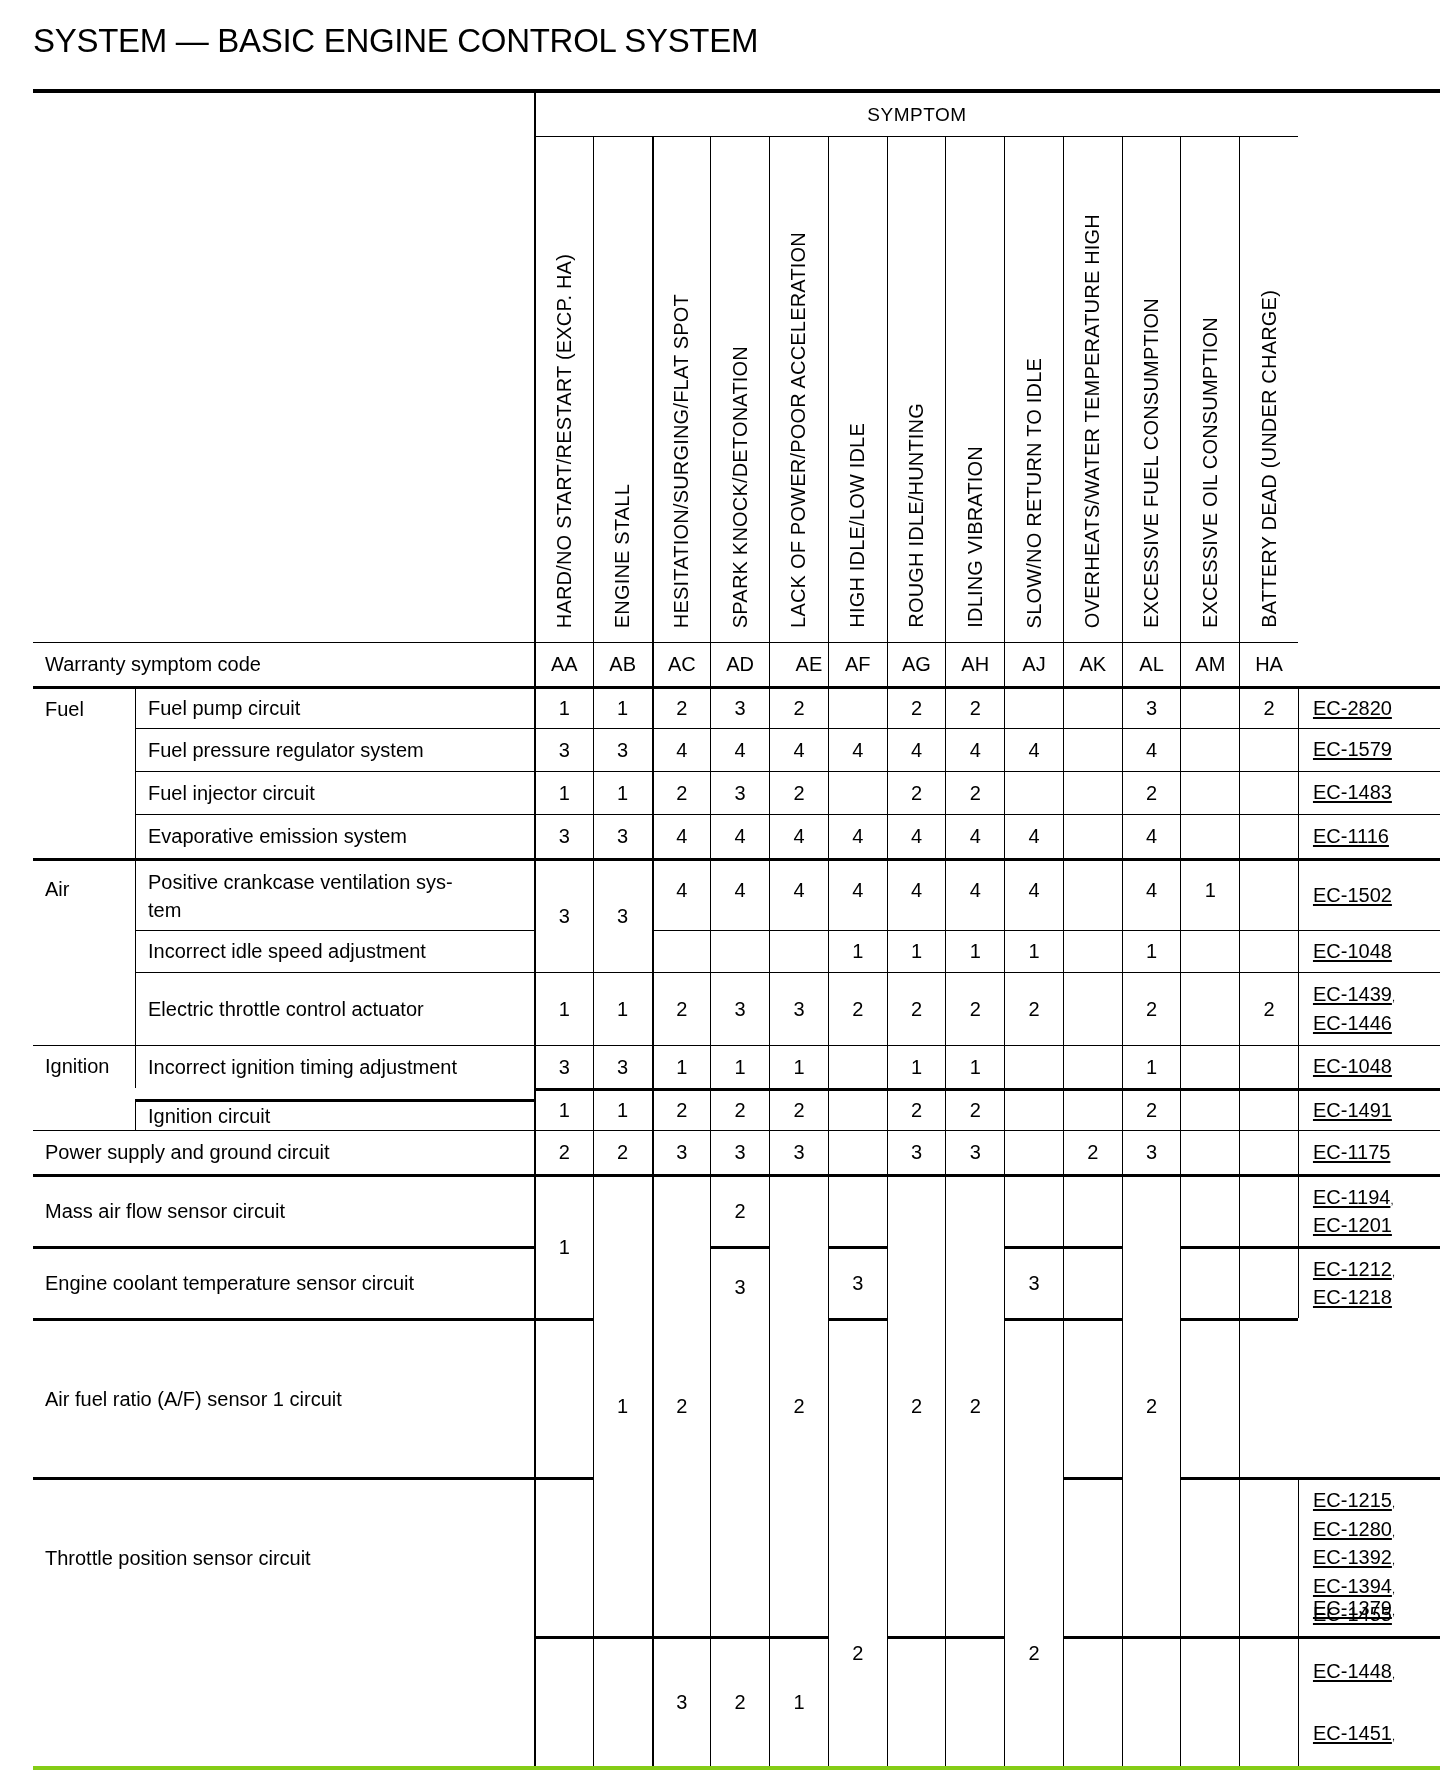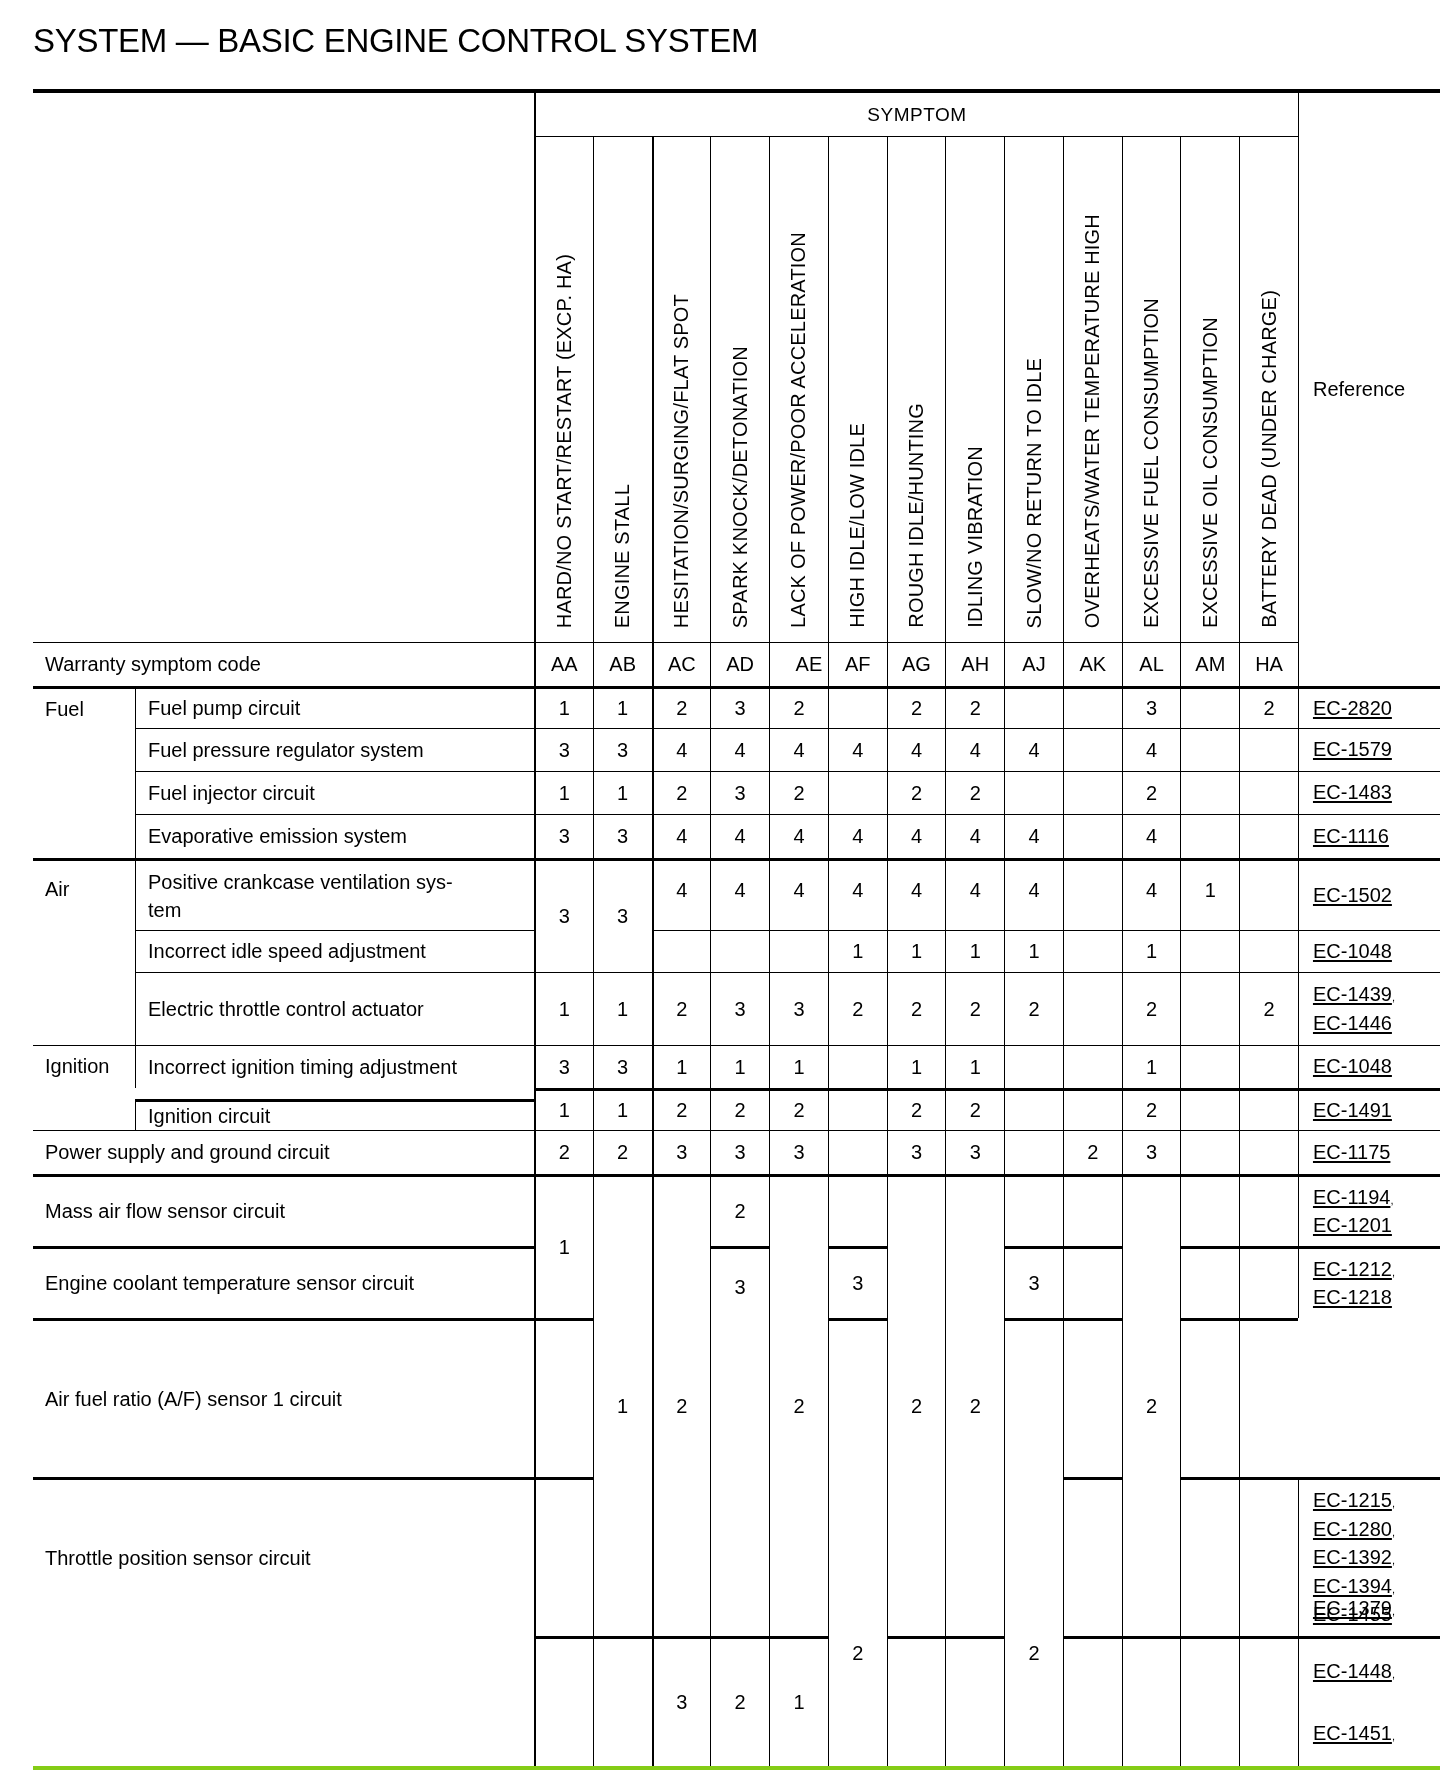--- a/index.html
+++ b/index.html
@@ -38,21 +38,20 @@
 </style>
 </head>
 <body>
 
 <div class="title">SYSTEM — BASIC ENGINE CONTROL SYSTEM</div>
 
 <div class="grid" id="grid">
 
   <div class="c nl nt" style="grid-row:1 / span 2; grid-column:1 / span 2;"></div>
   <div class="c nt center symptom tl" style="grid-row:1; grid-column:3 / span 13;">SYMPTOM</div>
-  <div class="c nt left" style="grid-row:1 / span 3; grid-column:16; padding-left:14px;">Reference</div>
   <div class="c nl left" style="grid-row:3; grid-column:1 / span 2;">Warranty symptom code</div>
 <div class="c vhead tl" style="grid-row:2; grid-column:3;">
       <span class="vtext">HARD/NO START/RESTART (EXCP. HA)</span>
     </div>
     <div class="c center tl" style="grid-row:3; grid-column:3;">AA</div>
     <div class="c vhead" style="grid-row:2; grid-column:4;">
       <span class="vtext">ENGINE STALL</span>
     </div>
     <div class="c center" style="grid-row:3; grid-column:4;">AB</div>
     <div class="c vhead tl" style="grid-row:2; grid-column:5;">

